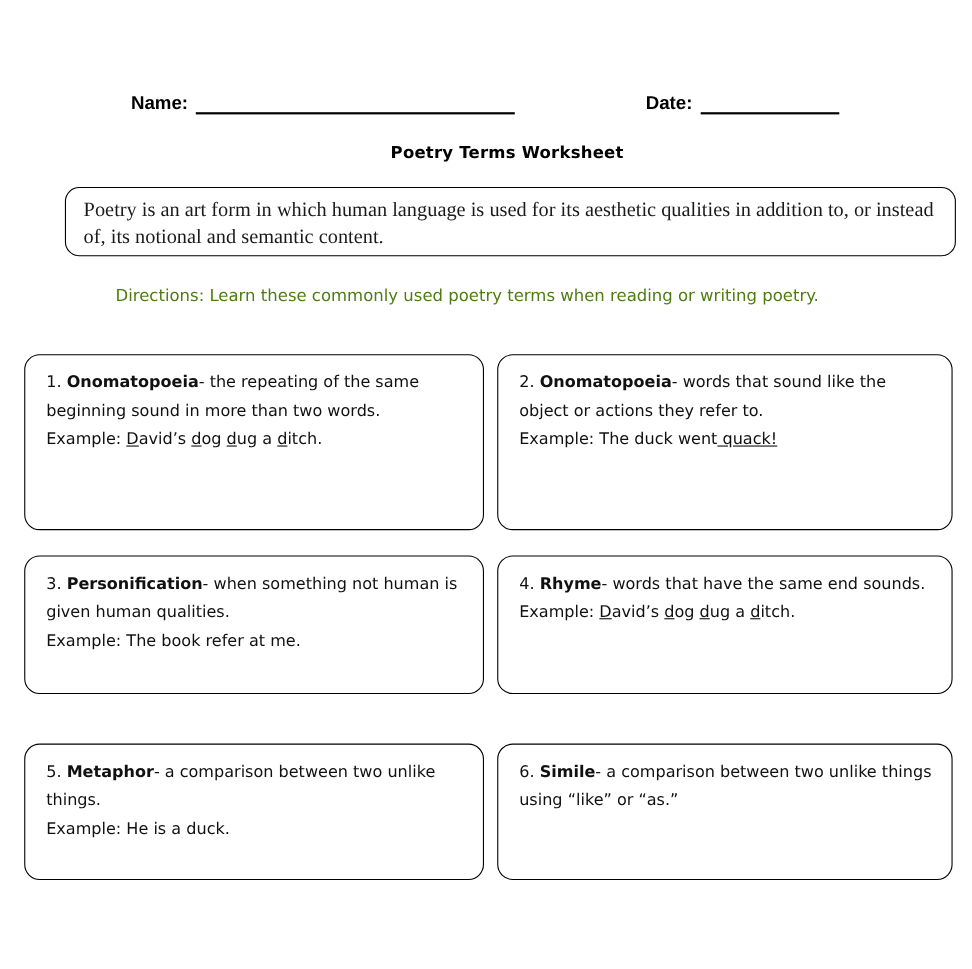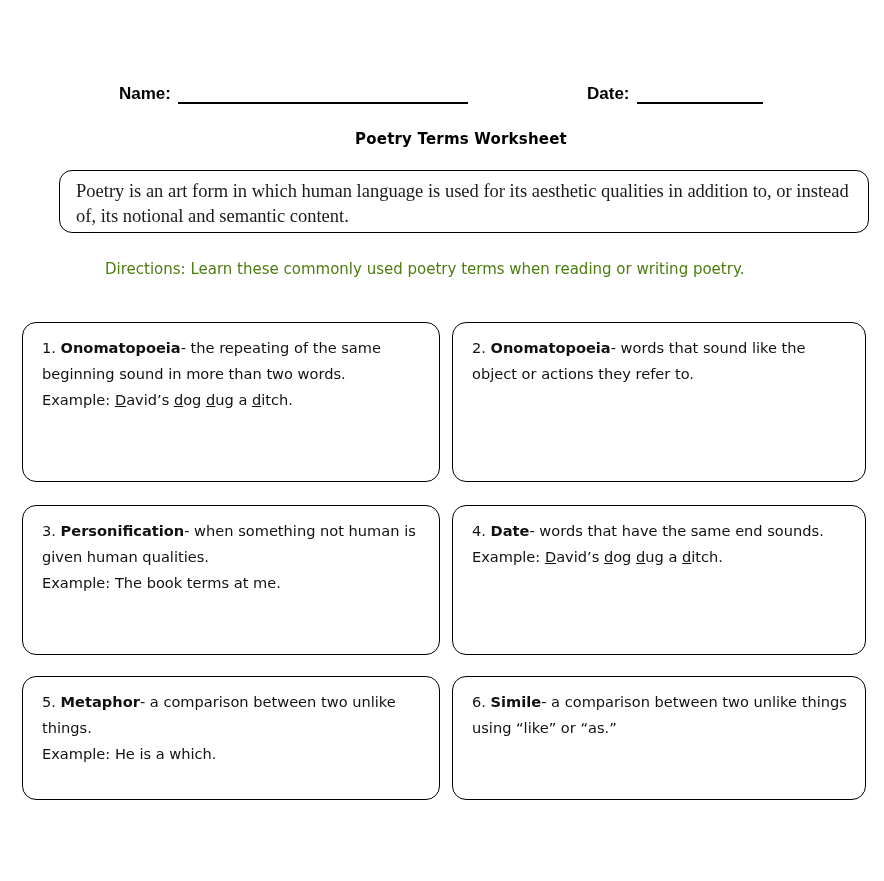--- a/index.html
+++ b/index.html
@@ -106,21 +106,21 @@
     position: absolute;
     box-sizing: border-box;
     border: 1.4px solid #000;
     border-radius: 14px;
     padding: 12px 14px 0 19px;
     background: #fff;
   }
   .card-col-left  { left: 22px;  width: 418px; }
   .card-col-right { left: 452px; width: 414px; }
   .card-row-1 { top: 322px; height: 160px; }
-  .card-row-2 { top: 505px; height: 150px; }
+  .card-row-2 { top: 505px; height: 126px; }
   .card-row-3 { top: 676px; height: 124px; }
 
   .card-def,
   .card-example {
     font-family: "DejaVu Sans", sans-serif;
     font-size: 14.6px;
     line-height: 26px;
     color: #111;
   }
   .card-example { }
@@ -159,49 +159,52 @@
     <div class="card-example">
       <span>Example: </span><span><span class="u">D</span>avid’s <span class="u">d</span>og <span class="u">d</span>ug a <span class="u">d</span>itch.</span>
     </div>
   </div>
 
   <div class="card card-col-right card-row-1">
     <div class="card-def">
       <span>2.</span>
       <span class="term-name">Onomatopoeia</span><span>- words that sound like the object or actions they refer to.</span>
     </div>
+    <div class="card-example">
+      <span>Example: </span><span>The duck went<span class="u"> quack!</span></span>
+    </div>
   </div>
 
   <div class="card card-col-left card-row-2">
     <div class="card-def">
       <span>3.</span>
       <span class="term-name">Personification</span><span>- when something not human is given human qualities.</span>
     </div>
     <div class="card-example">
-      <span>Example: </span><span>The book terms at me.</span>
+      <span>Example: </span><span>The book refer at me.</span>
     </div>
   </div>
 
   <div class="card card-col-right card-row-2">
     <div class="card-def">
       <span>4.</span>
-      <span class="term-name">Date</span><span>- words that have the same end sounds.</span>
+      <span class="term-name">Rhyme</span><span>- words that have the same end sounds.</span>
     </div>
     <div class="card-example">
       <span>Example: </span><span><span class="u">D</span>avid’s <span class="u">d</span>og <span class="u">d</span>ug a <span class="u">d</span>itch.</span>
     </div>
   </div>
 
   <div class="card card-col-left card-row-3">
     <div class="card-def">
       <span>5.</span>
       <span class="term-name">Metaphor</span><span>- a comparison between two unlike things.</span>
     </div>
     <div class="card-example">
-      <span>Example: </span><span>He is a which.</span>
+      <span>Example: </span><span>He is a duck.</span>
     </div>
   </div>
 
   <div class="card card-col-right card-row-3">
     <div class="card-def">
       <span>6.</span>
       <span class="term-name">Simile</span><span>- a comparison between two unlike things using “like” or “as.”</span>
     </div>
   </div>
 

